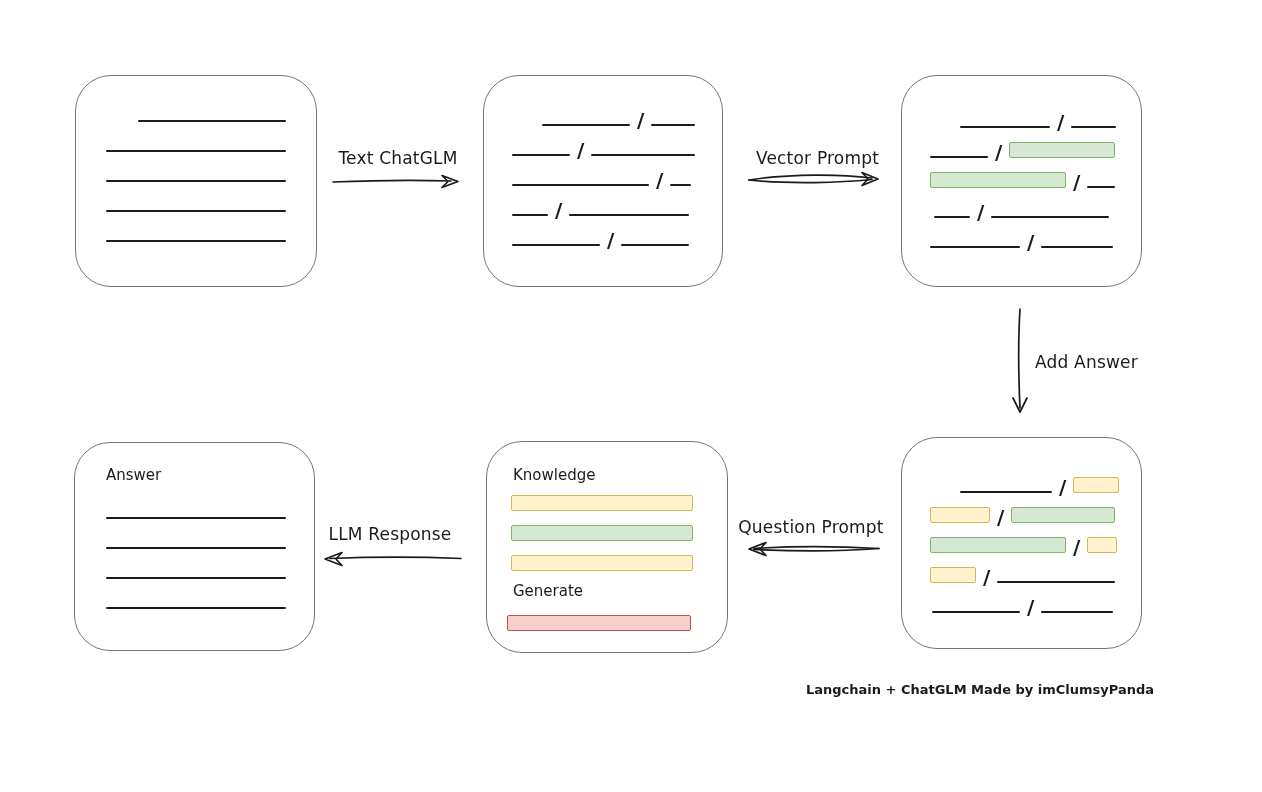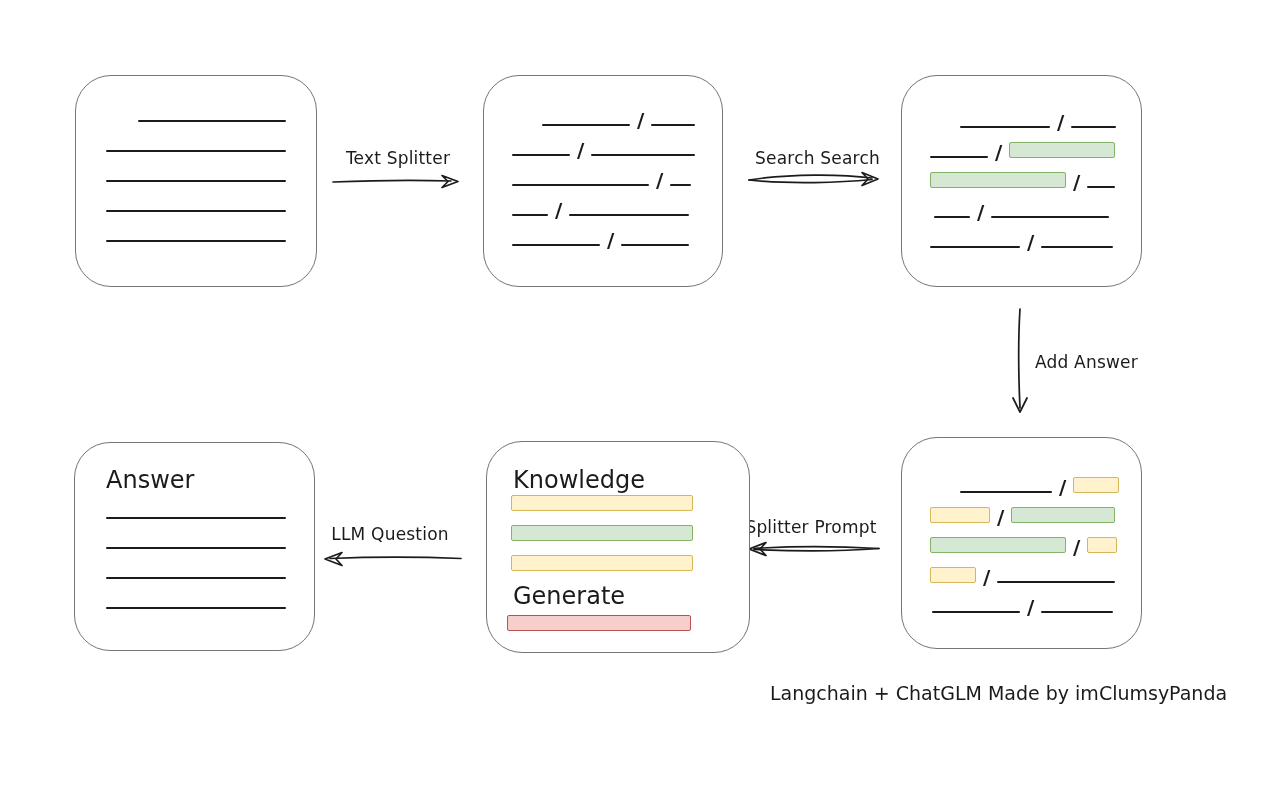--- a/index.html
+++ b/index.html
@@ -18,24 +18,24 @@
   .seg-green{height:16px;background:var(--green-fill,#d5e8d4);border:1.6px solid var(--green-border,#82b366);border-radius:2px;box-sizing:border-box;}
   .seg-yellow{height:16px;background:var(--yellow-fill,#fff2cc);border:1.6px solid var(--yellow-border,#d6b656);border-radius:2px;box-sizing:border-box;}
   .seg-red{height:16px;background:var(--red-fill,#f8cecc);border:1.6px solid var(--red-border,#b85450);border-radius:2px;box-sizing:border-box;}
   .seg-slash{font-size:20px;line-height:18px;font-weight:600;color:var(--line,#1b1b1b);transform:translateY(3px);}
   .arrow-label{
     position:absolute;font-size:17px;font-weight:500;text-align:center;
     letter-spacing:.2px;white-space:nowrap;
   }
   .arrow-svg{position:absolute;overflow:visible;}
   .arrow-svg path{fill:none;stroke:#1b1b1b;stroke-width:1.7;stroke-linecap:round;stroke-linejoin:round;}
-  .node-label{position:absolute;font-size:24px;font-weight:500;white-space:nowrap;}
+  .node-label{position:absolute;font-size:15px;font-weight:500;white-space:nowrap;}
   #footer-caption{
     position:absolute;left:770px;top:682px;width:420px;text-align:center;
-    font-size:19px;font-weight:400;white-space:nowrap;
+    font-size:13px;font-weight:700;white-space:nowrap;
   }
 </style>
 </head>
 <body>
 
 <div id="canvas">
 
   <div class="node" style="left:75px;top:75px;width:242px;height:212px;">
     <div class="rows" style="left:30px;top:16px;">
         <div class="seg-row" style="padding-left: 32px;">
@@ -49,21 +49,21 @@
         </div>
         <div class="seg-row">
           <div class="seg seg-line" style="width: 180px;"></div>
         </div>
         <div class="seg-row">
           <div class="seg seg-line" style="width: 180px;"></div>
         </div>
       </div>
   </div>
 
-  <div class="arrow-label" style="left:333px;top:148px;width:130px;">Text Splitter</div>
+  <div class="arrow-label" style="left:333px;top:148px;width:130px;">Text ChatGLM</div>
   <svg class="arrow-svg" style="left:330px;top:171px;" width="138" height="20" viewBox="0 0 138 20">
     <path d="M3,11 C40,9.5 90,9 121,10"></path>
     <path d="M112,4.5 L128,10.5 L112,16.5 L118,10.5 Z"></path>
   </svg>
 
   <div class="node" style="left:483px;top:75px;width:240px;height:212px;">
     <div class="rows" style="left:28px;top:20px;">
         <div class="seg-row" style="padding-left: 30px;">
           <div class="seg seg-line" style="width: 88px;"></div>
           <div class="seg seg-slash">/</div>
@@ -85,21 +85,21 @@
           <div class="seg seg-line" style="width: 120px;"></div>
         </div>
         <div class="seg-row">
           <div class="seg seg-line" style="width: 88px;"></div>
           <div class="seg seg-slash">/</div>
           <div class="seg seg-line" style="width: 68px;"></div>
         </div>
       </div>
   </div>
 
-  <div class="arrow-label" style="left:745px;top:148px;width:145px;">Search Search</div>
+  <div class="arrow-label" style="left:745px;top:148px;width:145px;">Vector Prompt</div>
   <svg class="arrow-svg" style="left:746px;top:168px;" width="142" height="22" viewBox="0 0 142 22">
     <path d="M3,12 C45,5.5 95,6 126,10"></path>
     <path d="M3,12 C45,16.5 95,14.5 126,11.5"></path>
     <path d="M116,4.5 L132,11 L116,17.5 L122,11 Z"></path>
   </svg>
 
   <div class="node" style="left:901px;top:75px;width:241px;height:212px;">
     <div class="rows" style="left:28px;top:22px;">
         <div class="seg-row" style="padding-left: 30px;">
           <div class="seg seg-line" style="width: 90px;"></div>
@@ -158,49 +158,49 @@
           <div class="seg seg-line" style="width: 118px;"></div>
         </div>
         <div class="seg-row" style="padding-left: 2px;">
           <div class="seg seg-line" style="width: 88px;"></div>
           <div class="seg seg-slash">/</div>
           <div class="seg seg-line" style="width: 72px;"></div>
         </div>
       </div>
   </div>
 
-  <div class="arrow-label" style="left:737px;top:517px;width:148px;">Splitter Prompt</div>
+  <div class="arrow-label" style="left:737px;top:517px;width:148px;">Question Prompt</div>
   <svg class="arrow-svg" style="left:740px;top:539px;" width="142" height="20" viewBox="0 0 142 20">
     <path d="M139,9.5 C95,7 45,7.5 14,9.5"></path>
     <path d="M139,9.5 C95,13 45,12 14,10.5"></path>
     <path d="M26,3.5 L9,10 L26,16.5 L20,10 Z"></path>
   </svg>
 
-  <div class="node" style="left:486px;top:441px;width:264px;height:212px;">
+  <div class="node" style="left:486px;top:441px;width:242px;height:212px;">
     <div class="node-label" style="left:26px;top:24px;">Knowledge</div>
     <div class="rows" style="left:24px;top:39px;">
         <div class="seg-row">
           <div class="seg seg-yellow" style="width: 182px;"></div>
         </div>
         <div class="seg-row">
           <div class="seg seg-green" style="width: 182px;"></div>
         </div>
         <div class="seg-row">
           <div class="seg seg-yellow" style="width: 182px;"></div>
         </div>
       </div>
     <div class="node-label" style="left:26px;top:140px;">Generate</div>
     <div class="rows" style="left:20px;top:159px;">
         <div class="seg-row">
           <div class="seg seg-red" style="width: 184px;"></div>
         </div>
       </div>
   </div>
 
-  <div class="arrow-label" style="left:327px;top:524px;width:126px;">LLM Question</div>
+  <div class="arrow-label" style="left:327px;top:524px;width:126px;">LLM Response</div>
   <svg class="arrow-svg" style="left:315px;top:549px;" width="148" height="20" viewBox="0 0 148 20">
     <path d="M146,9.5 C100,7.5 50,8 15,9.5"></path>
     <path d="M27,3.5 L10,10 L27,16.5 L21,10 Z"></path>
   </svg>
 
   <div class="node" style="left:74px;top:442px;width:241px;height:209px;">
     <div class="node-label" style="left:31px;top:23px;">Answer</div>
     <div class="rows" style="left:31px;top:46px;">
         <div class="seg-row">
           <div class="seg seg-line" style="width: 180px;"></div>

